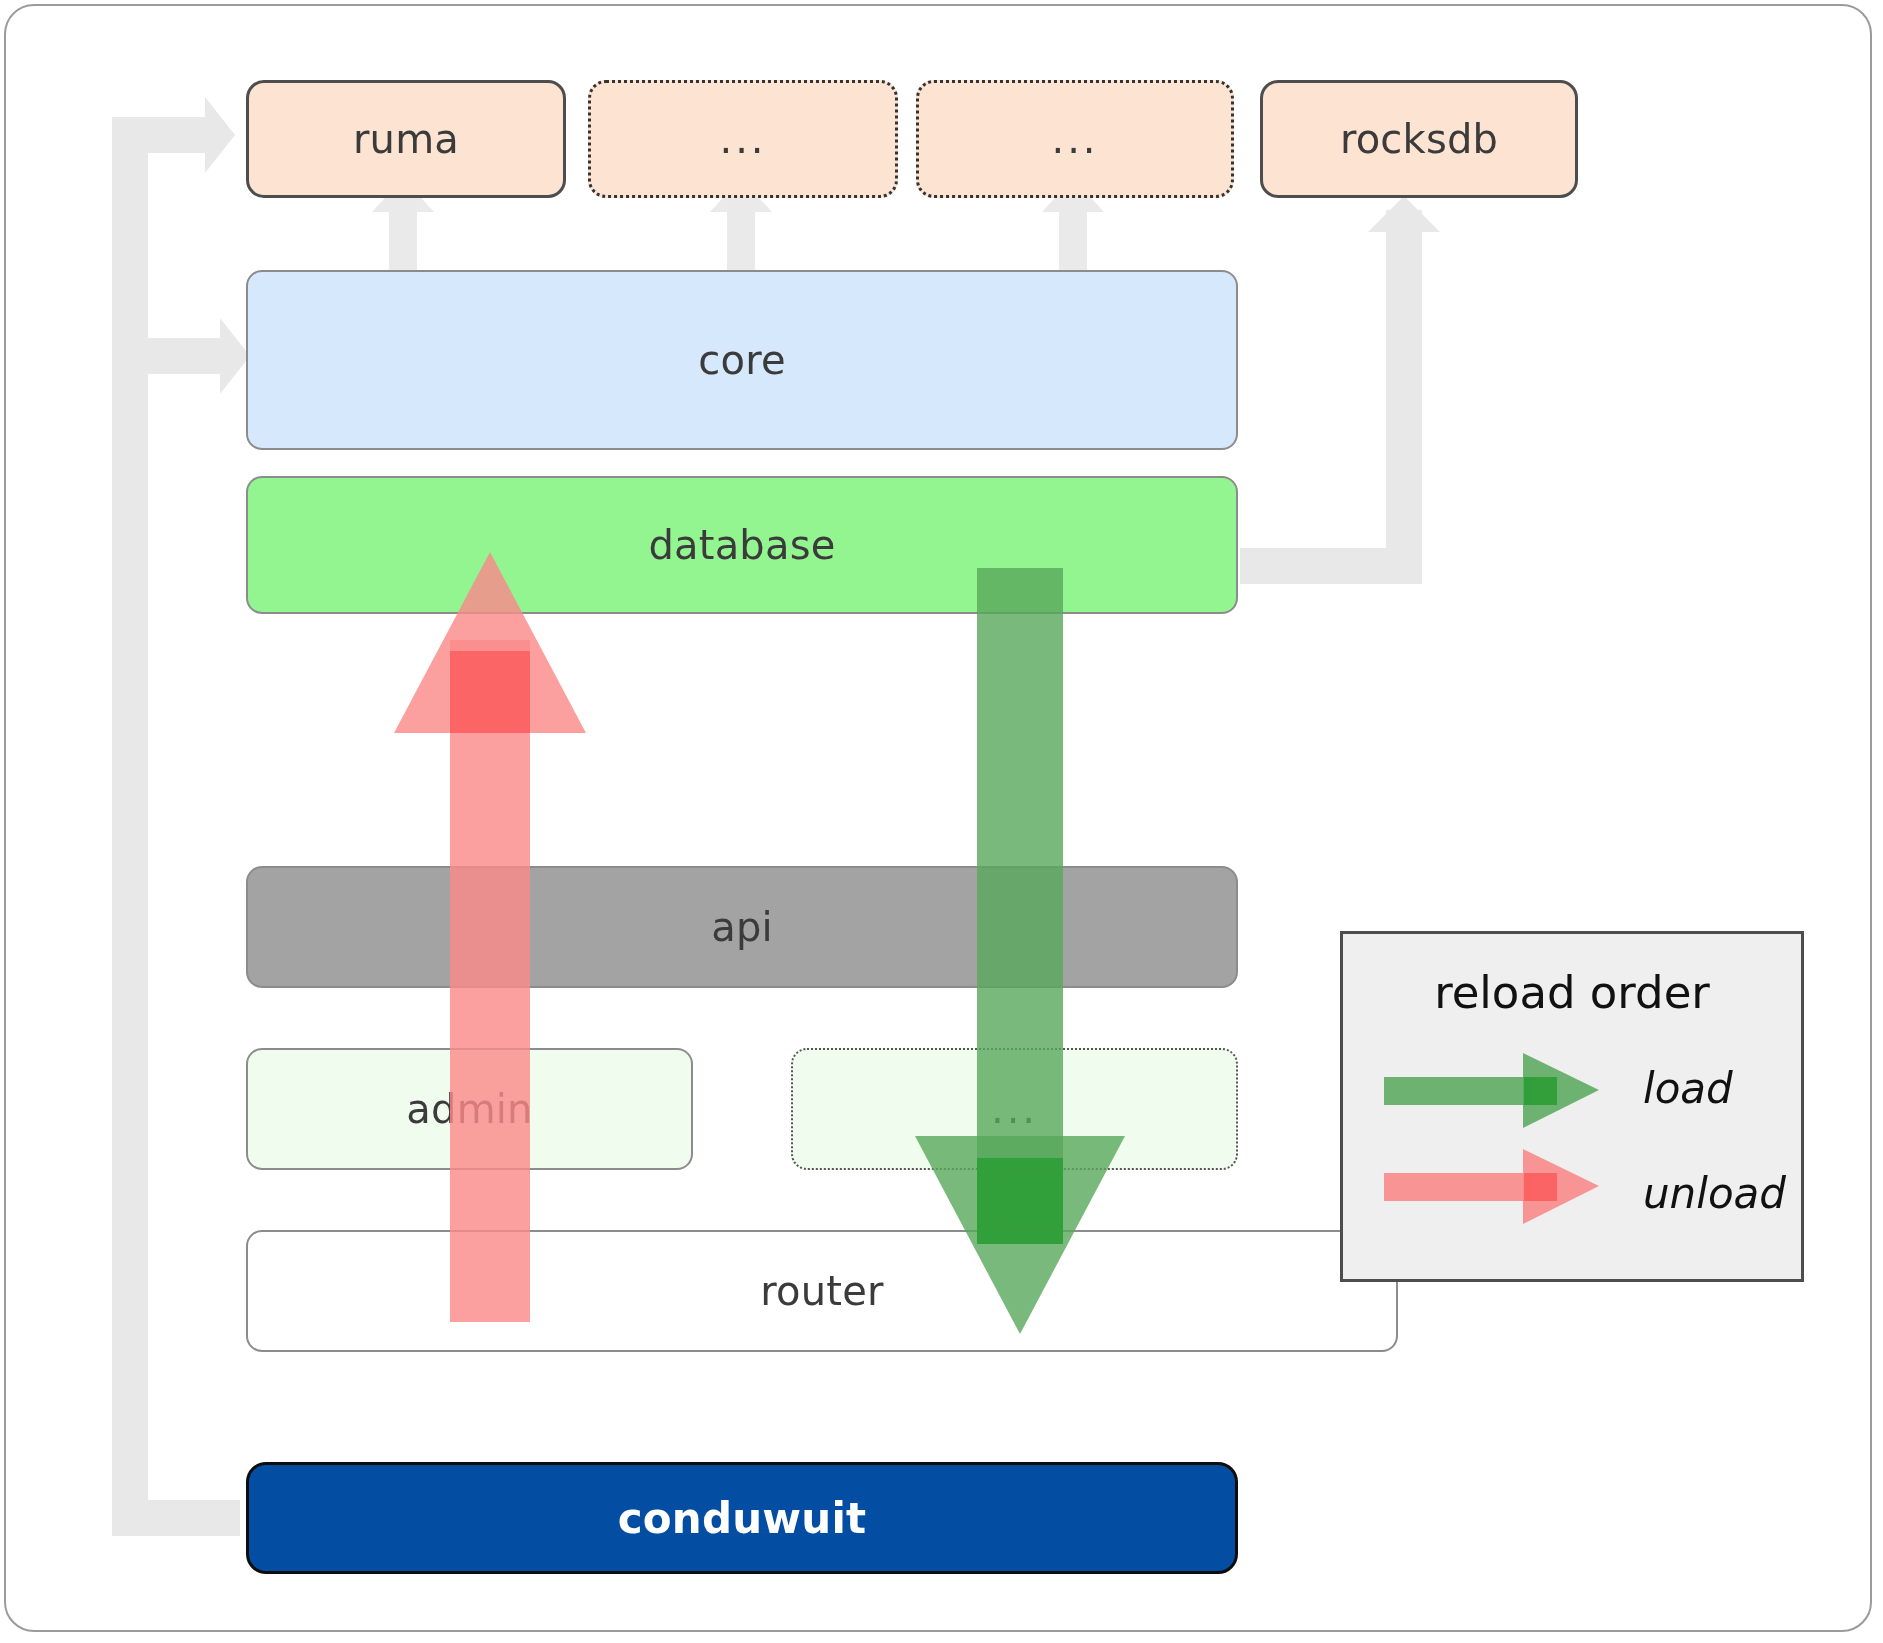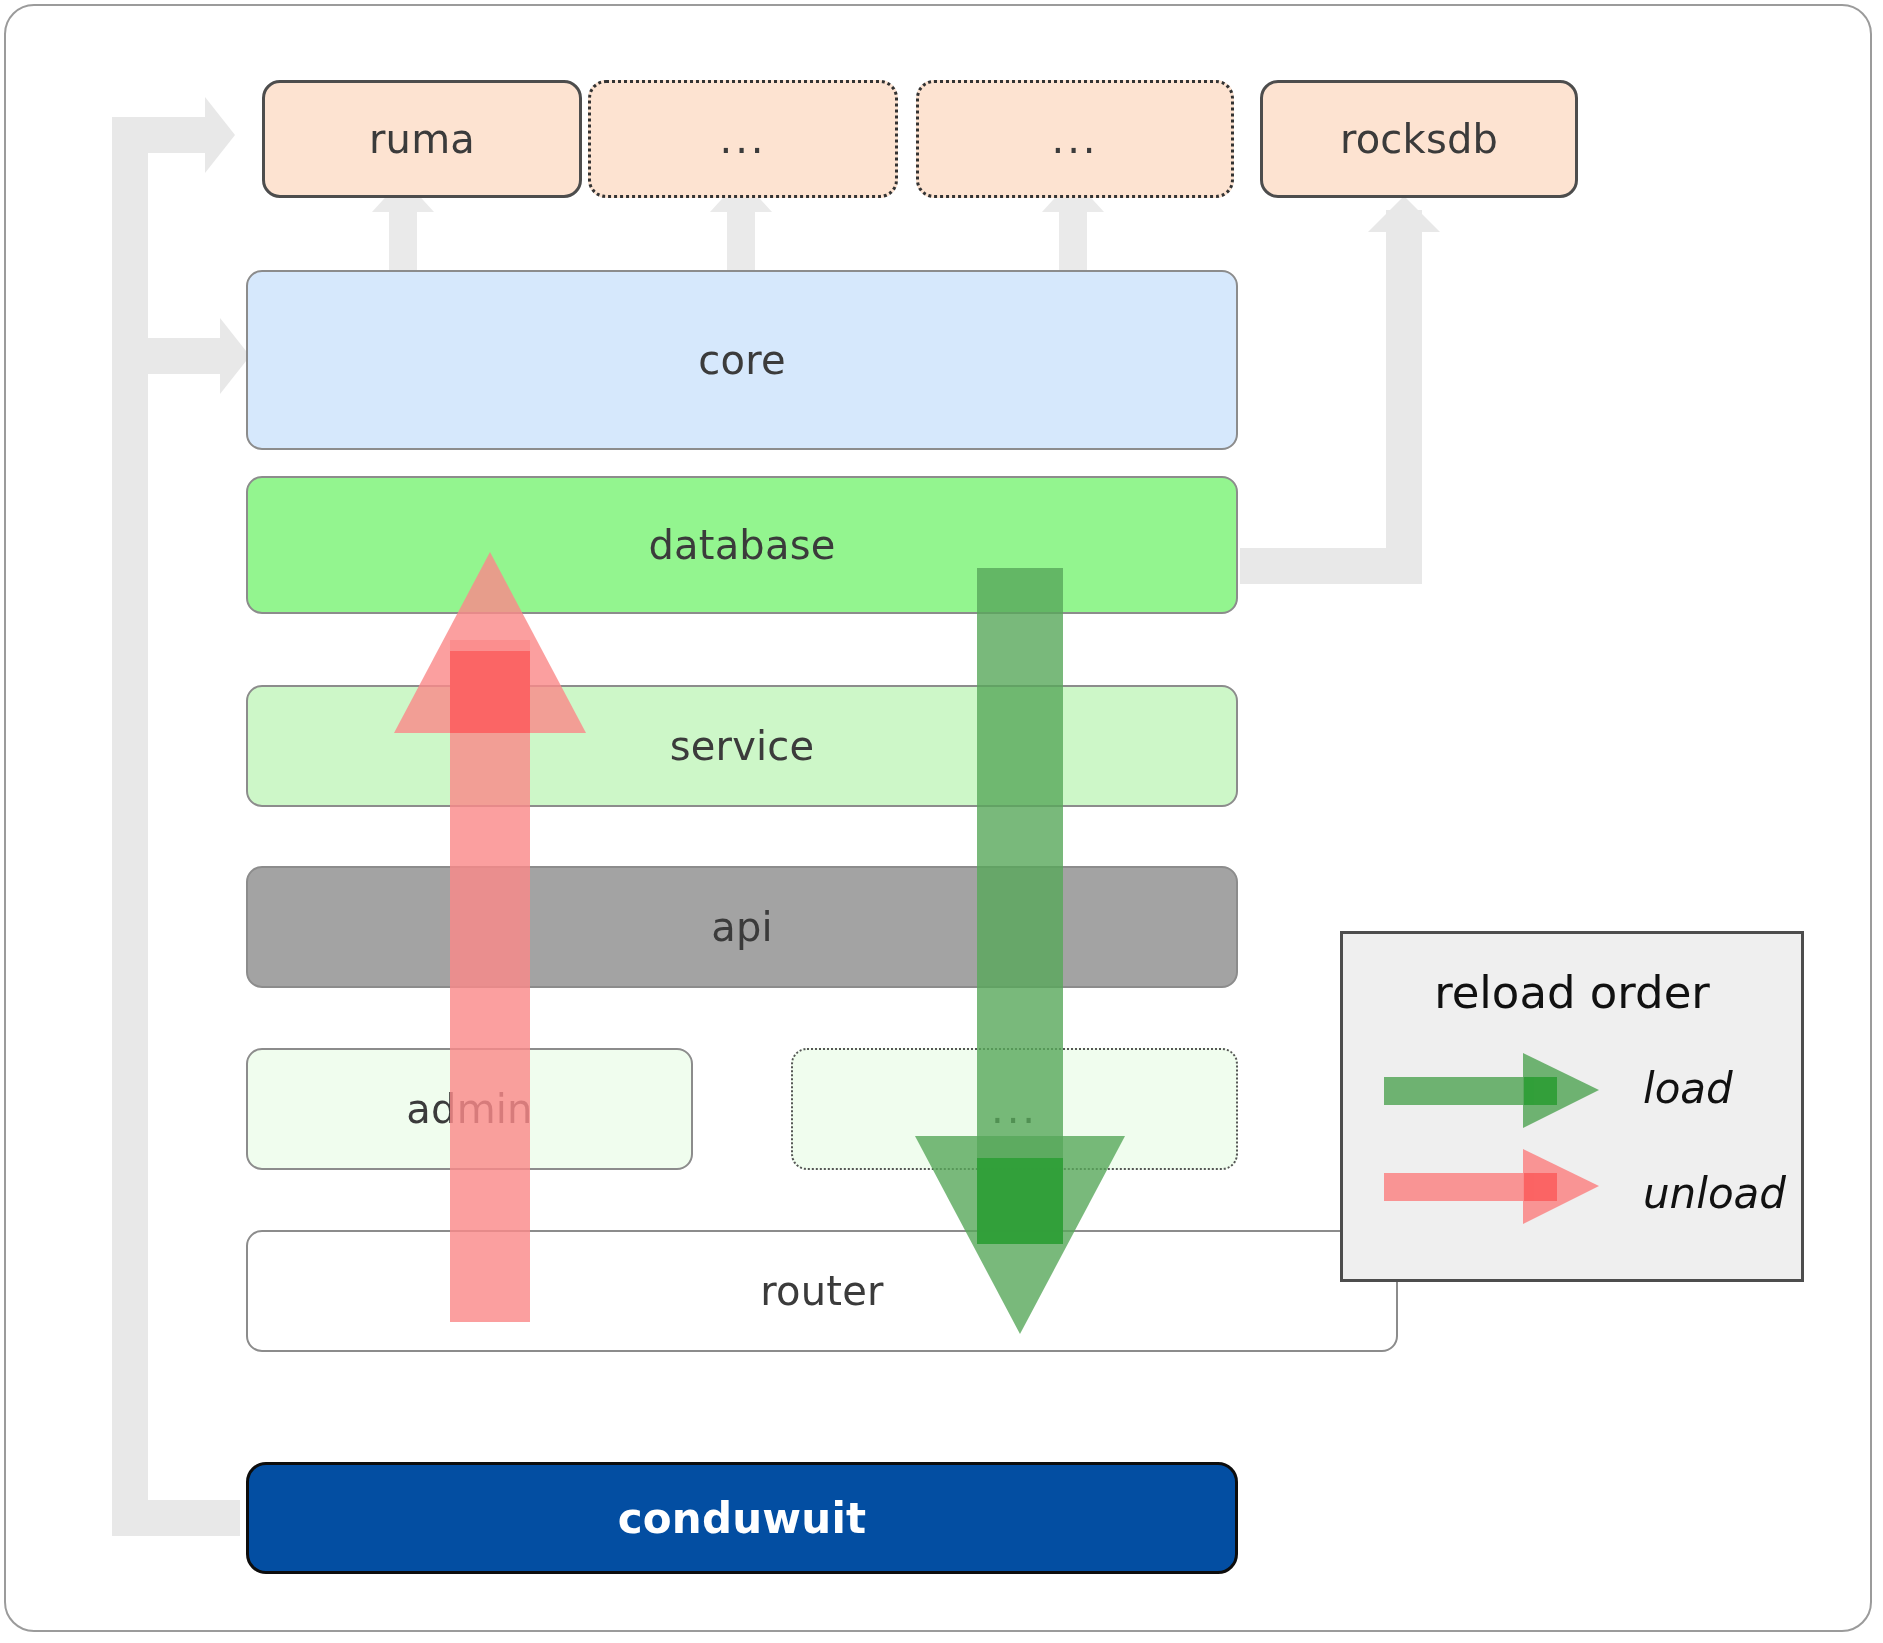--- a/index.html
+++ b/index.html
@@ -175,21 +175,21 @@
     <g fill="#eaeaea">
 
       <path d="M 389 272 L 389 212 L 372 212 L 403 178 L 434 212 L 417 212 L 417 272 Z"></path>
 
       <path d="M 727 272 L 727 212 L 710 212 L 741 178 L 772 212 L 755 212 L 755 272 Z"></path>
 
       <path d="M 1059 272 L 1059 212 L 1042 212 L 1073 178 L 1104 212 L 1087 212 L 1087 272 Z"></path>
     </g>
   </svg>
 
-  <div class="node dep" style="left:246px; top:80px; width:320px; height:118px;margin-left:16px;">
+  <div class="node dep" style="left:246px; top:80px; width:320px; height:118px;">
     <span class="lbl">ruma</span>
   </div>
 
   <div class="node dep-dotted" style="left:588px; top:80px; width:310px; height:118px;">
     <span class="lbl dots-glyph">...</span>
   </div>
 
   <div class="node dep-dotted" style="left:916px; top:80px; width:318px; height:118px;">
     <span class="lbl dots-glyph">...</span>
   </div>
@@ -199,23 +199,20 @@
   </div>
 
   <div class="node core-box" style="left:246px; top:270px; width:992px; height:180px;align-items:center;">
     <span class="lbl">core</span>
   </div>
 
   <div class="node db-box" style="left:246px; top:476px; width:992px; height:138px;">
     <span class="lbl">database</span>
   </div>
 
-  <div class="node svc-box" style="left:246px; top:685px; width:992px; height:122px;">
-    <span class="lbl">service</span>
-  </div>
 
   <div class="node api-box" style="left:246px; top:866px; width:992px; height:122px;">
     <span class="lbl">api</span>
   </div>
 
   <div class="node admin-box" style="left:246px; top:1048px; width:447px; height:122px;">
     <span class="lbl">admin</span>
   </div>
 
   <div class="node dots-box" style="left:791px; top:1048px; width:447px; height:122px;">

